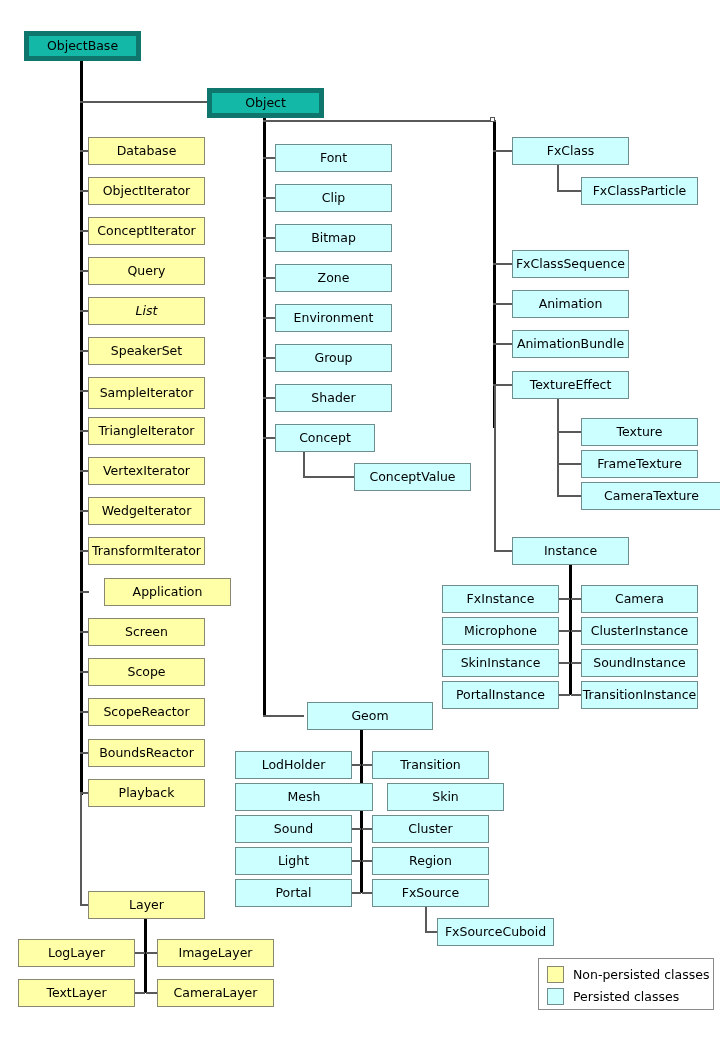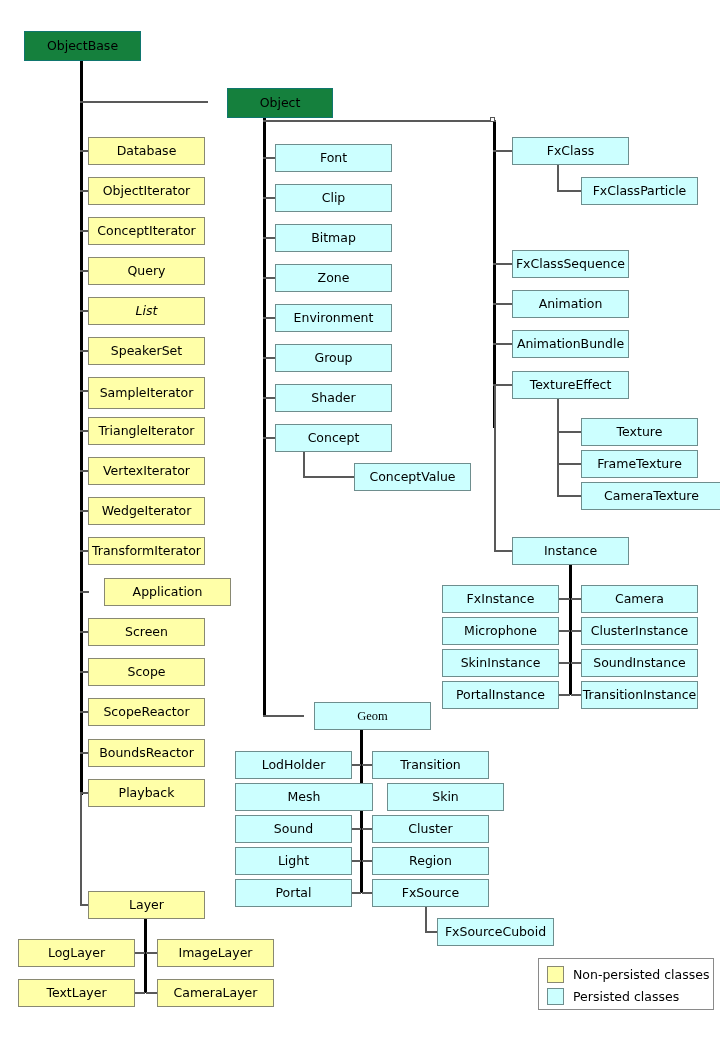--- a/index.html
+++ b/index.html
@@ -24,22 +24,22 @@
     display: flex;
     align-items: center;
     justify-content: center;
     font-size: 12.5px;
     color: #000000;
     line-height: 1;
     white-space: nowrap;
     z-index: 5;
   }
   .node.root {
-    background: #15803d;
-    border: 1px solid #0f766e;
+    background: #14b8a6;
+    border: 5px solid #0f766e;
   }
   .node.yellow {
     background: #ffffa8;
     border: 1px solid #898972;
   }
   .node.cyan {
     background: #ccffff;
     border: 1px solid #6e8e8e;
   }
   .edge {
@@ -172,21 +172,21 @@
       <div class="edge thin" style="left: 351px; top: 892px; width: 10px; height: 2px;"></div>
       <div class="edge thin" style="left: 362px; top: 892px; width: 11px; height: 2px;"></div>
       <div class="edge thin" style="left: 425px; top: 907px; width: 2px; height: 26px;"></div>
       <div class="edge thin" style="left: 425px; top: 931px; width: 13px; height: 2px;"></div>
     </div>
   <div id="markers-layer">
       <div class="marker" style="left: 490px; top: 117px;"></div>
     </div>
   <div id="nodes-layer">
       <div class="node root" style="left: 24px; top: 31px; width: 117px; height: 30px;">ObjectBase</div>
-      <div class="node root" style="left: 207px; top: 88px; width: 106px; height: 30px; margin-left: 20px;">Object</div>
+      <div class="node root" style="left: 207px; top: 88px; width: 117px; height: 30px;">Object</div>
       <div class="node yellow" style="left: 88px; top: 137px; width: 117px; height: 28px;">Database</div>
       <div class="node yellow" style="left: 88px; top: 177px; width: 117px; height: 28px;">ObjectIterator</div>
       <div class="node yellow" style="left: 88px; top: 217px; width: 117px; height: 28px;">ConceptIterator</div>
       <div class="node yellow" style="left: 88px; top: 257px; width: 117px; height: 28px;">Query</div>
       <div class="node yellow" style="left: 88px; top: 297px; width: 117px; height: 28px; font-style: italic;">List</div>
       <div class="node yellow" style="left: 88px; top: 337px; width: 117px; height: 28px;">SpeakerSet</div>
       <div class="node yellow" style="left: 88px; top: 377px; width: 117px; height: 32px;">SampleIterator</div>
       <div class="node yellow" style="left: 88px; top: 417px; width: 117px; height: 28px;">TriangleIterator</div>
       <div class="node yellow" style="left: 88px; top: 457px; width: 117px; height: 28px;">VertexIterator</div>
       <div class="node yellow" style="left: 88px; top: 497px; width: 117px; height: 28px;">WedgeIterator</div>
@@ -202,23 +202,23 @@
       <div class="node yellow" style="left: 157px; top: 939px; width: 117px; height: 28px;">ImageLayer</div>
       <div class="node yellow" style="left: 18px; top: 979px; width: 117px; height: 28px;">TextLayer</div>
       <div class="node yellow" style="left: 157px; top: 979px; width: 117px; height: 28px;">CameraLayer</div>
       <div class="node cyan" style="left: 275px; top: 144px; width: 117px; height: 28px;">Font</div>
       <div class="node cyan" style="left: 275px; top: 184px; width: 117px; height: 28px;">Clip</div>
       <div class="node cyan" style="left: 275px; top: 224px; width: 117px; height: 28px;">Bitmap</div>
       <div class="node cyan" style="left: 275px; top: 264px; width: 117px; height: 28px;">Zone</div>
       <div class="node cyan" style="left: 275px; top: 304px; width: 117px; height: 28px;">Environment</div>
       <div class="node cyan" style="left: 275px; top: 344px; width: 117px; height: 28px;">Group</div>
       <div class="node cyan" style="left: 275px; top: 384px; width: 117px; height: 28px;">Shader</div>
-      <div class="node cyan" style="left: 275px; top: 424px; width: 117px; height: 28px;">Concept</div>
+      <div class="node cyan" style="left: 275px; top: 424px; width: 100px; height: 28px;">Concept</div>
       <div class="node cyan" style="left: 354px; top: 463px; width: 117px; height: 28px;">ConceptValue</div>
-      <div class="node cyan" style="left: 314px; top: 702px; width: 117px; height: 28px; font-family: Liberation Serif, serif;">Geom</div>
+      <div class="node cyan" style="left: 307px; top: 702px; width: 126px; height: 28px;">Geom</div>
       <div class="node cyan" style="left: 235px; top: 751px; width: 117px; height: 28px;">LodHolder</div>
       <div class="node cyan" style="left: 372px; top: 751px; width: 117px; height: 28px;">Transition</div>
       <div class="node cyan" style="left: 235px; top: 783px; width: 138px; height: 28px;">Mesh</div>
       <div class="node cyan" style="left: 372px; top: 783px; width: 117px; height: 28px; margin-left: 15px;">Skin</div>
       <div class="node cyan" style="left: 235px; top: 815px; width: 117px; height: 28px;">Sound</div>
       <div class="node cyan" style="left: 372px; top: 815px; width: 117px; height: 28px;">Cluster</div>
       <div class="node cyan" style="left: 235px; top: 847px; width: 117px; height: 28px;">Light</div>
       <div class="node cyan" style="left: 372px; top: 847px; width: 117px; height: 28px;">Region</div>
       <div class="node cyan" style="left: 235px; top: 879px; width: 117px; height: 28px;">Portal</div>
       <div class="node cyan" style="left: 372px; top: 879px; width: 117px; height: 28px;">FxSource</div>

